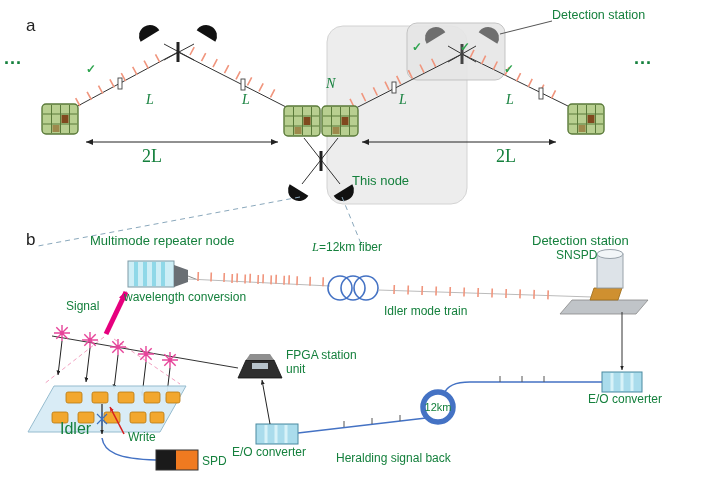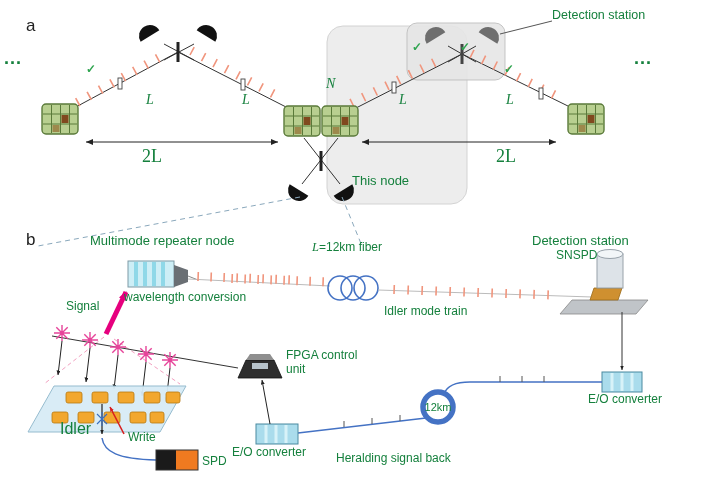--- a/index.html
+++ b/index.html
@@ -284,21 +284,21 @@
 <span class="check" style="left:504px;top:62px">✓</span>
 
 <div class="lbl panel-label" style="left:26px;top:230px">b</div>
 <div class="lbl" style="left:124px;top:291px;font-size:12px">wavelength conversion</div>
 <div class="lbl" style="left:90px;top:234px;font-size:13px">Multimode repeater node</div>
 <div class="lbl" style="left:66px;top:300px;font-size:12px">Signal</div>
 <div class="lbl" style="left:312px;top:240px;font-size:12px"><span class="serif-i" style="font-size:12.5px">L</span><span>=12km fiber</span></div>
 <div class="lbl" style="left:384px;top:305px;font-size:12px">Idler mode train</div>
 <div class="lbl" style="left:532px;top:234px;font-size:13px">Detection station</div>
 <div class="lbl" style="left:556px;top:249px;font-size:12px">SNSPD</div>
-<div class="lbl wrap" style="left:286px;top:349px;width:88px;font-size:12px">FPGA control unit</div>
+<div class="lbl wrap" style="left:286px;top:349px;width:88px;font-size:12px">FPGA station unit</div>
 <div class="lbl" style="left:588px;top:393px;font-size:12px">E/O converter</div>
 <div class="lbl" style="left:232px;top:446px;font-size:12px">E/O converter</div>
 <div class="lbl center" style="left:420px;top:401px;width:36px;font-size:11px">12km</div>
 <div class="lbl" style="left:336px;top:452px;font-size:12px">Heralding signal back</div>
 <div class="lbl" style="left:60px;top:420px;font-size:16px">Idler</div>
 <div class="lbl" style="left:128px;top:431px;font-size:12px">Write</div>
 <div class="lbl" style="left:202px;top:455px;font-size:12px">SPD</div>
 
 </div>
 

